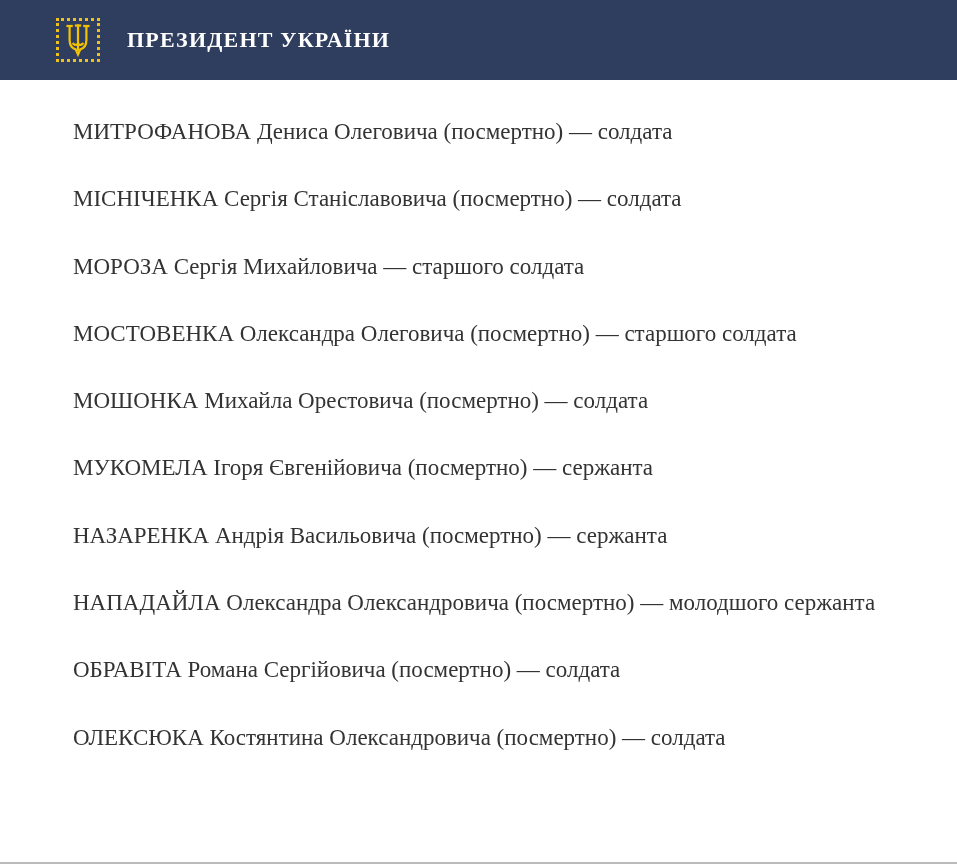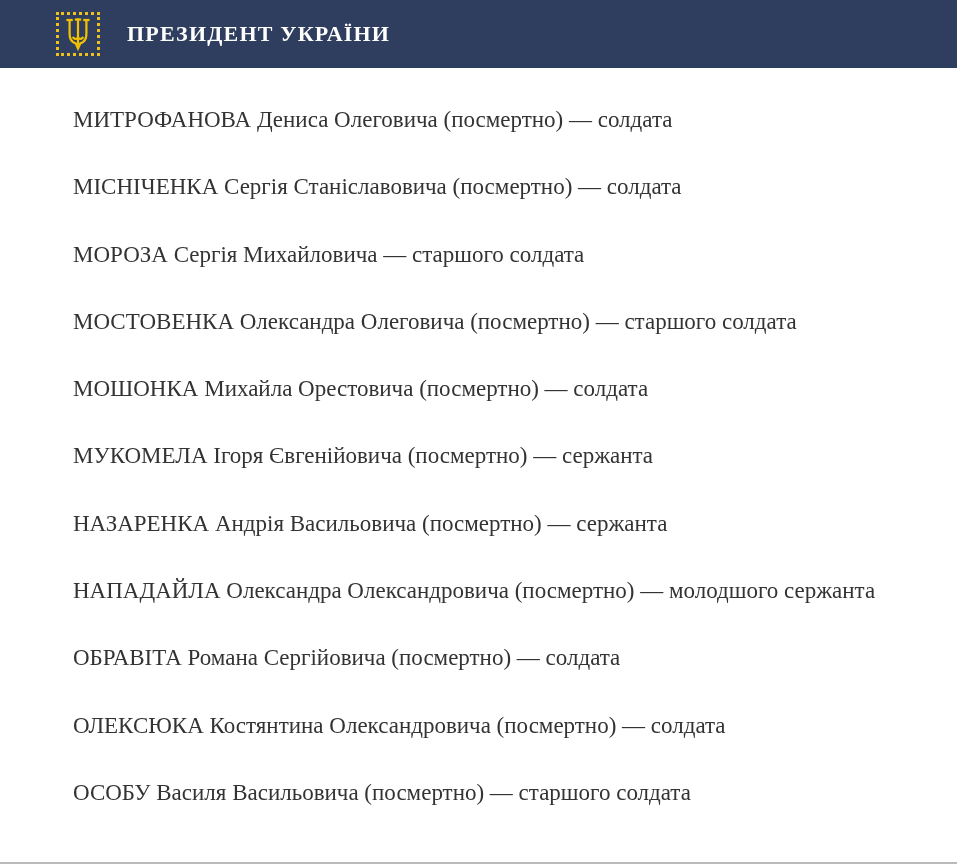--- a/index.html
+++ b/index.html
@@ -8,21 +8,21 @@
   }
   body {
     width: 957px;
     height: 868px;
     background: #ffffff;
     font-family: "Liberation Serif", "DejaVu Serif", serif;
     position: relative;
     overflow: hidden;
   }
   .site-header {
-    height: 68px;
+    height: 80px;
     background: #2f3e5e;
     display: flex;
     align-items: center;
   }
   .logo-link {
     display: flex;
     align-items: center;
     margin-left: 56px;
     cursor: pointer;
     text-decoration: none;
@@ -88,16 +88,15 @@
     <p class="row">МИТРОФАНОВА Дениса Олеговича (посмертно) — солдата</p>
     <p class="row">МІСНІЧЕНКА Сергія Станіславовича (посмертно) — солдата</p>
     <p class="row">МОРОЗА Сергія Михайловича — старшого солдата</p>
     <p class="row">МОСТОВЕНКА Олександра Олеговича (посмертно) — старшого солдата</p>
     <p class="row">МОШОНКА Михайла Орестовича (посмертно) — солдата</p>
     <p class="row">МУКОМЕЛА Ігоря Євгенійовича (посмертно) — сержанта</p>
     <p class="row">НАЗАРЕНКА Андрія Васильовича (посмертно) — сержанта</p>
     <p class="row">НАПАДАЙЛА Олександра Олександровича (посмертно) — молодшого сержанта</p>
     <p class="row">ОБРАВІТА Романа Сергійовича (посмертно) — солдата</p>
     <p class="row">ОЛЕКСЮКА Костянтина Олександровича (посмертно) — солдата</p>
-    <p class="row">ОСОБУ Василя Васильовича (посмертно) — старшого солдата</p>
   </div>
 
 <div class="bottom-rule"></div>
 
 </body></html>

